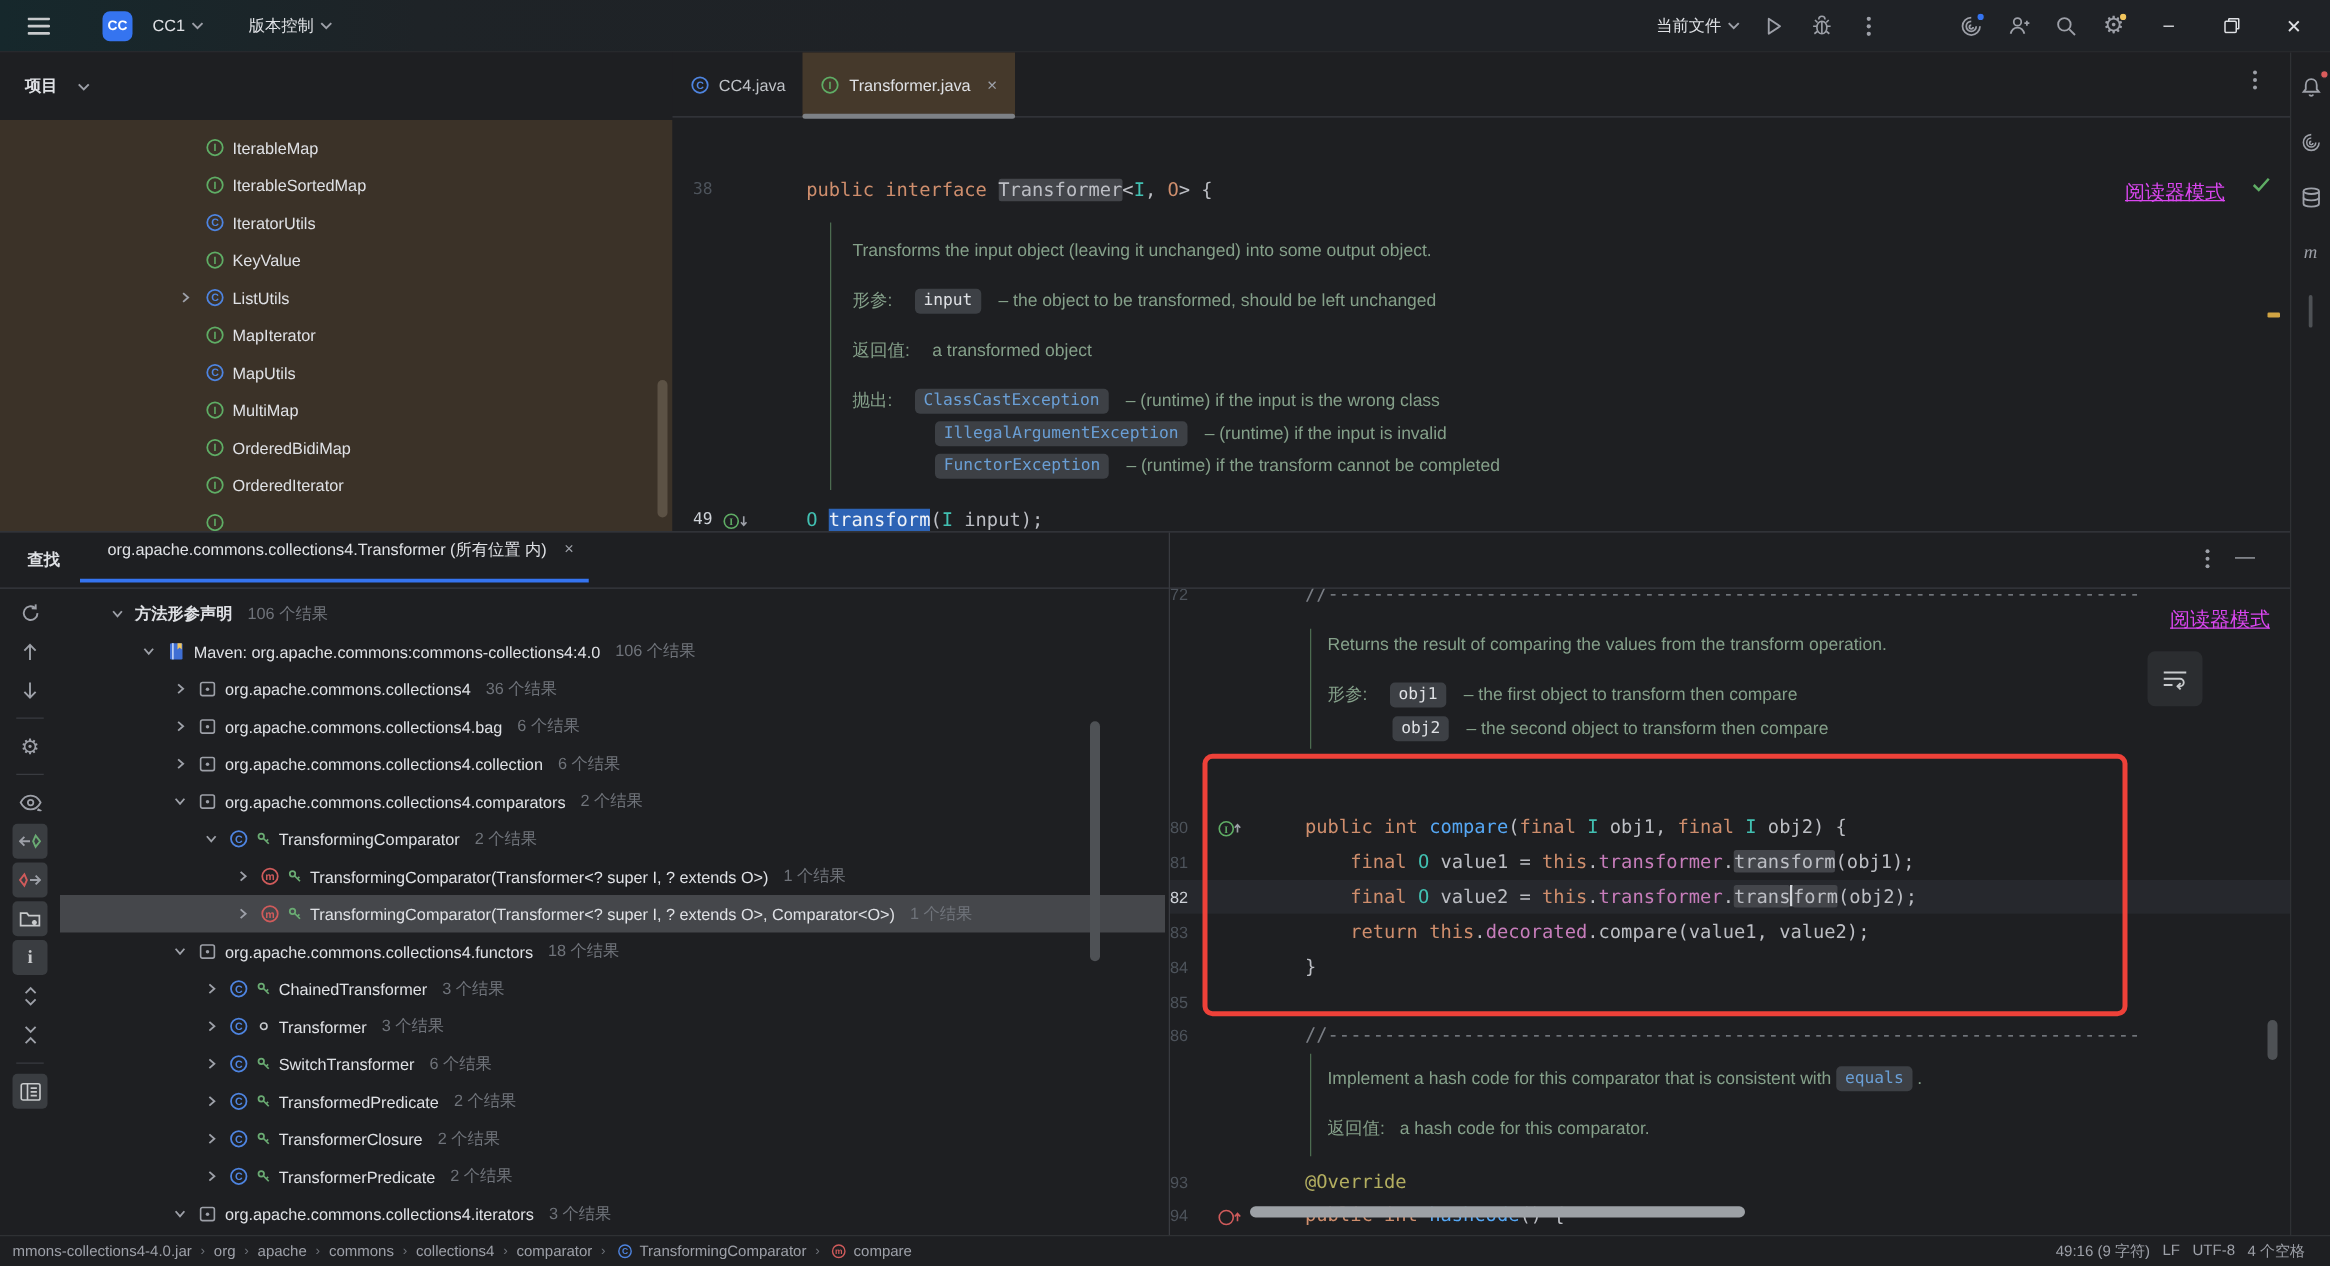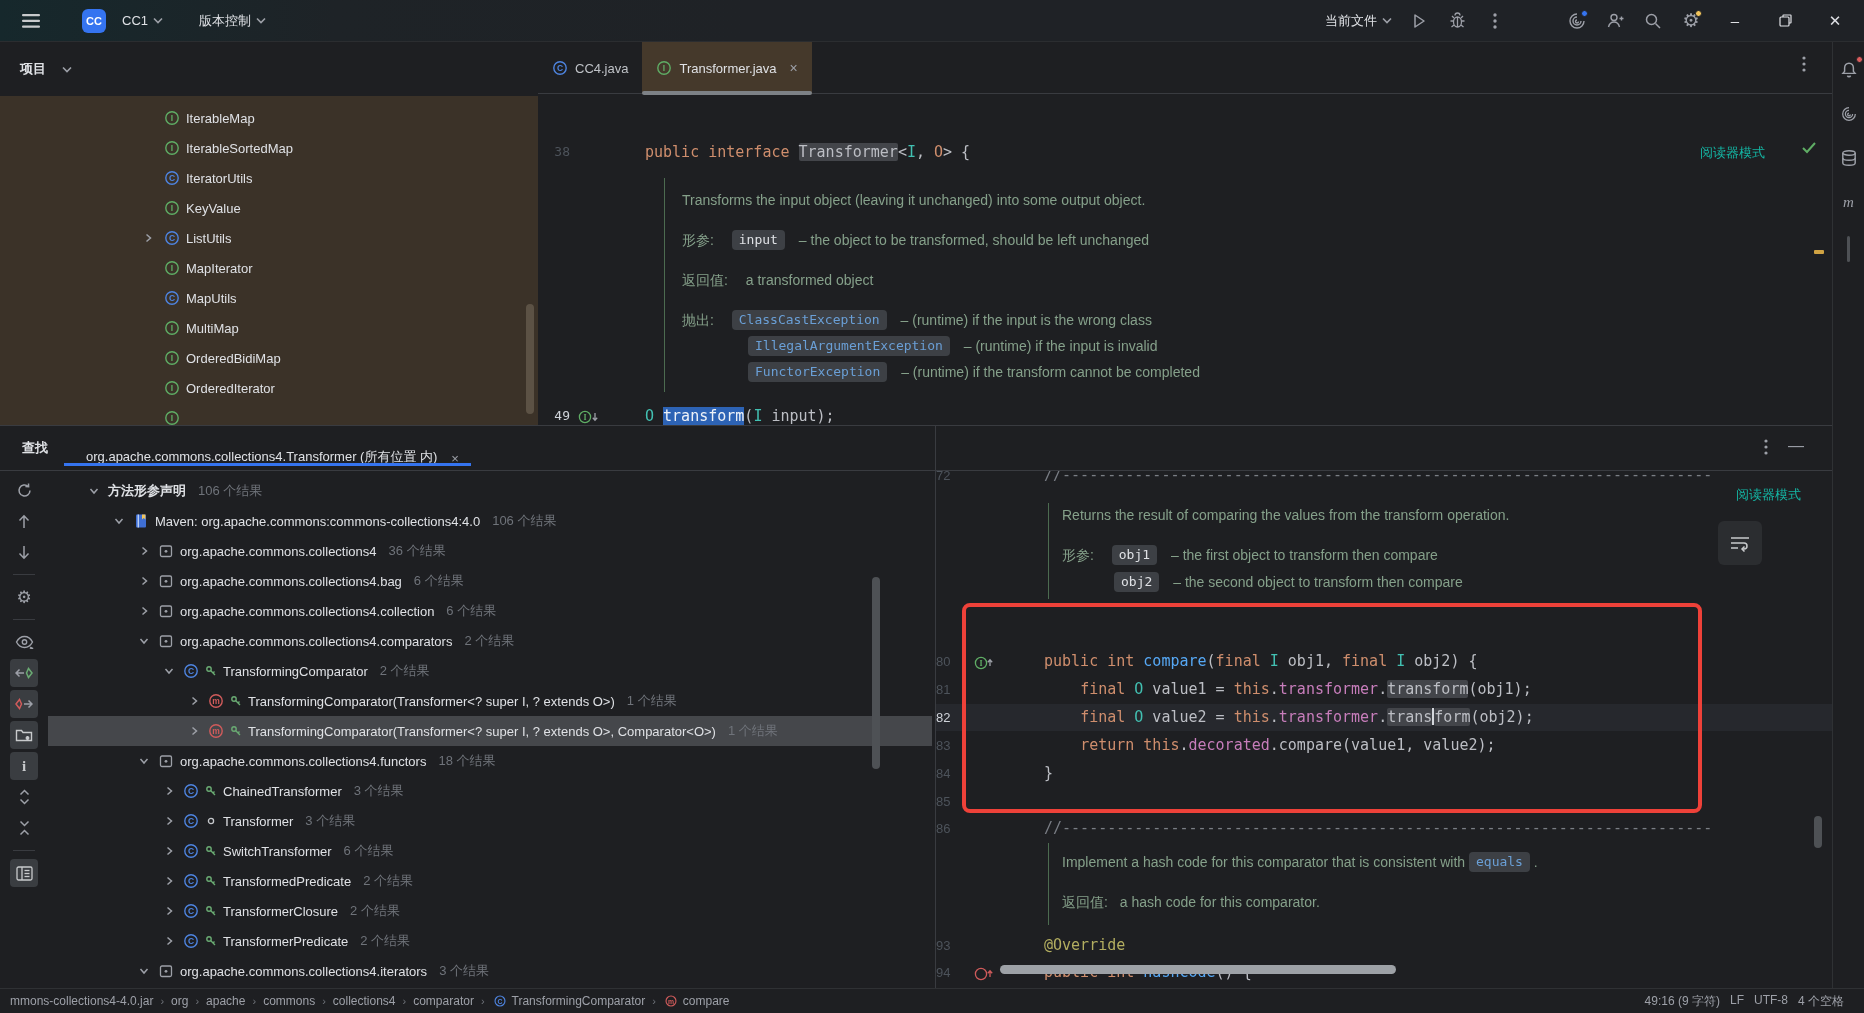--- a/index.html
+++ b/index.html
@@ -41,39 +41,39 @@
   .enum { position:absolute; left:0; width:32px; text-align:right; font-family:"DejaVu Sans Mono",monospace; font-size:13px; color:#4d535b; }
   .enum.bright { color:#cfd3d9; }
   .ecode { position:absolute; left:107px; white-space:pre; font-family:"DejaVu Sans Mono",monospace; font-size:15px; }
   .gicon { position:absolute; left:40px; top:5px; }
   .docline { position:absolute; left:126px; width:1px; background:#4c6b50; }
   .docrow { position:absolute; height:26px; line-height:26px; color:#85a08a; font-size:14px; }
   .docrow .dlabel { margin-right:14px; }
   .chip { display:inline-block; background:#3d4045; border-radius:4px; padding:1px 7px; font-family:"DejaVu Sans Mono",monospace;
     font-size:13px; color:#dfe1e5; line-height:18px; vertical-align:1px; }
   .chip.link { color:#6a9fd6; }
-  .rm-label { position:absolute; font-size:13px; color:#14b8a6; }
+  .rm-label { position:absolute; font-size:16px; color:#d946ef;text-decoration:underline; }
 
   
   .tk-kw{color:#cf8e6d} .tk-pl{color:#bcbec4} .tk-ty{color:#42c0b2} .tk-md{color:#56a8f5}
   .tk-fld{color:#c77dbb} .tk-ann{color:#b3ae60} .tk-cmt{color:#7a7e85}
   .tk-idhl{background:#43454a;border-radius:2px;color:#bcbec4}
   .tk-sel{background:#2d63b5;color:#eef2f8}
   .tk-caret{display:inline-block;width:0;border-left:2px solid #d4d7dc;height:17px;vertical-align:-3px}
 
   
   #right-stripe { position:absolute; left:1832px; top:42px; width:32px; height:946px; border-left:1px solid #2f3134;
     display:flex; flex-direction:column; align-items:center; gap:20px; padding-top:16px; background:#1e1f22; }
   .rs-ic { position:relative; width:24px; height:24px; display:flex; align-items:center; justify-content:center; color:#9da0a8; }
 
   
   #find-panel { position:absolute; left:0; top:425px; width:1832px; height:563px; background:#1e1f22; border-top:1px solid #393b40; }
   #find-header { position:absolute; left:0; top:0; width:1832px; height:45px; border-bottom:1px solid #393b40; display:flex; align-items:center; }
   #find-title { font-weight:bold; padding-left:22px; }
-  #find-tab { margin-left:30px; display:flex; align-items:flex-end; gap:14px; position:relative; height:35px; padding:0 8px; }
+  #find-tab { margin-left:30px; display:flex; align-items:flex-start; gap:14px; position:relative; height:35px; padding:0 8px; }
   #find-tab::after { content:""; position:absolute; left:-14px; right:-4px; bottom:0; height:3px; background:#3574f0; }
   #find-header .hdr-right { margin-left:auto; display:flex; gap:20px; padding-right:28px; color:#9da0a8; }
   #find-toolbar { position:absolute; left:0; top:50px; width:48px; display:flex; flex-direction:column; align-items:center; gap:3px; }
   .fbtn { width:28px; height:28px; border-radius:4px; display:flex; align-items:center; justify-content:center; color:#9da0a8; }
   .fbtn.toggled { background:#3a3d41; }
   .fsep { width:22px; height:1px; background:#393b40; margin:5px 0; }
   #find-tree { position:absolute; left:48px; top:48px; width:884px; height:515px; overflow:hidden; padding-top:2px; }
   .ftrow { height:30px; display:flex; align-items:center; gap:6px; }
   .ftrow.selected { background:#45474b; }
   .ftrow .lbl { white-space:nowrap; }

